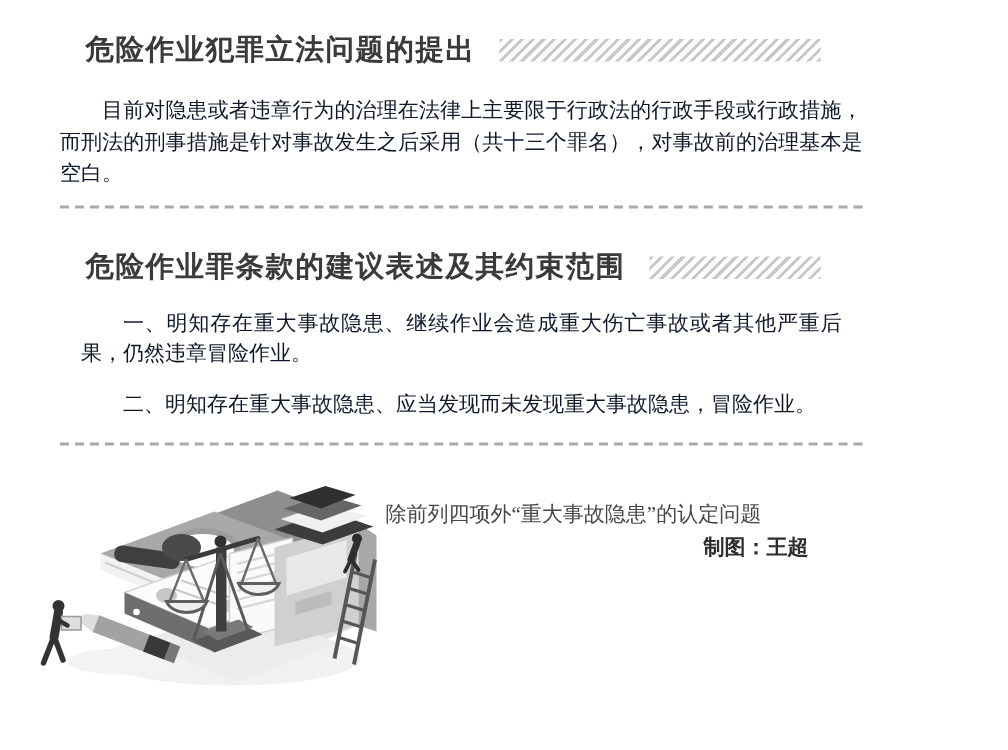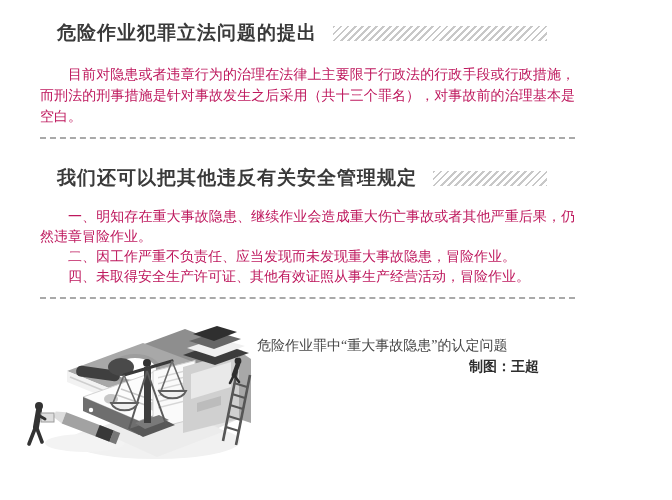--- a/index.html
+++ b/index.html
@@ -32,33 +32,33 @@
     flex: 1;
     height: 15px;
     margin-left: 16px;
     background: repeating-linear-gradient(135deg, #c8c8c8 0 2px, rgba(0,0,0,0) 2px 5px);
   }
   .body-par {
     font-size: 14px;
     line-height: 21px;
     text-indent: 2em;
     text-align: justify;
-    color: #be185d;
+    color: #0f172a;
   }
   .sec1 .sec-header { margin-top: 6px; }
   .sec1 .body-par { margin-top: 18px; }
   .dashed-sep {
     height: 0;
     border-top: 2px dashed #a9a9a9;
   }
   .sep1 { margin-top: 10px; }
   .sep2 { margin-top: 10px; }
   .sec2 .sec-header { margin-top: 26px; }
   .sec2 .items { margin-top: 16px; }
-  .sec2 .body-par { line-height: 20px; margin: 0; }
+  .sec2 .body-par { line-height: 20px; margin: 14px; }
   .sec3 {
     display: flex;
     margin-top: 12px;
     margin-left: -15px;
   }
   .illus-wrap {
     width: 228px;
     height: 152px;
     flex: 0 0 auto;
   }
@@ -94,27 +94,26 @@
       <div class="sec-title">危险作业犯罪立法问题的提出</div>
       <div class="hatch"></div>
     </div>
     <p class="body-par">目前对隐患或者违章行为的治理在法律上主要限于行政法的行政手段或行政措施，而刑法的刑事措施是针对事故发生之后采用（共十三个罪名），对事故前的治理基本是空白。</p>
   </section>
 
   <div class="dashed-sep sep1"></div>
 
   <section class="sec2">
     <div class="sec-header">
-      <div class="sec-title">我们还可以把其他违反有关安全管理规定</div>
+      <div class="sec-title">危险作业罪条款的建议表述及其约束范围</div>
       <div class="hatch"></div>
     </div>
     <div class="items">
       <p class="body-par">一、明知存在重大事故隐患、继续作业会造成重大伤亡事故或者其他严重后果，仍然违章冒险作业。</p>
-      <p class="body-par">二、因工作严重不负责任、应当发现而未发现重大事故隐患，冒险作业。</p>
-      <p class="body-par">四、未取得安全生产许可证、其他有效证照从事生产经营活动，冒险作业。</p>
+      <p class="body-par">二、明知存在重大事故隐患、应当发现而未发现重大事故隐患，冒险作业。</p>
     </div>
   </section>
 
   <div class="dashed-sep sep2"></div>
 
   <section class="sec3">
     <div class="illus-wrap">
       <svg width="228" height="152" viewBox="0 0 228 152" xmlns="http://www.w3.org/2000/svg">
 
         <ellipse cx="130" cy="130" rx="85" ry="18" fill="#f1f1f1"></ellipse>
@@ -198,19 +197,19 @@
         <path d="M209 72 L222 76 M207 83 L220 87 M205 94 L218 98 M203 105 L216 109 M201 116 L214 120" stroke="#565656" stroke-width="2.2"></path>
 
         <circle cx="213" cy="50" r="3.4" fill="#2e2e2e"></circle>
         <path d="M213 53 L209 64" stroke="#2e2e2e" stroke-width="4.6" stroke-linecap="round"></path>
         <path d="M209 64 L205 72 M209 64 L214 71" stroke="#2e2e2e" stroke-width="2.6" stroke-linecap="round"></path>
       </svg>
     </div>
 
     <div class="sec3-right">
       <ul class="notes">
-        <li>危险作业罪中“重大事故隐患”的认定问题</li>
+        <li>除前列四项外“重大事故隐患”的认定问题</li>
       </ul>
       <div class="credit">制图：王超</div>
     </div>
   </section>
 
 </div>
 
 </body></html>

